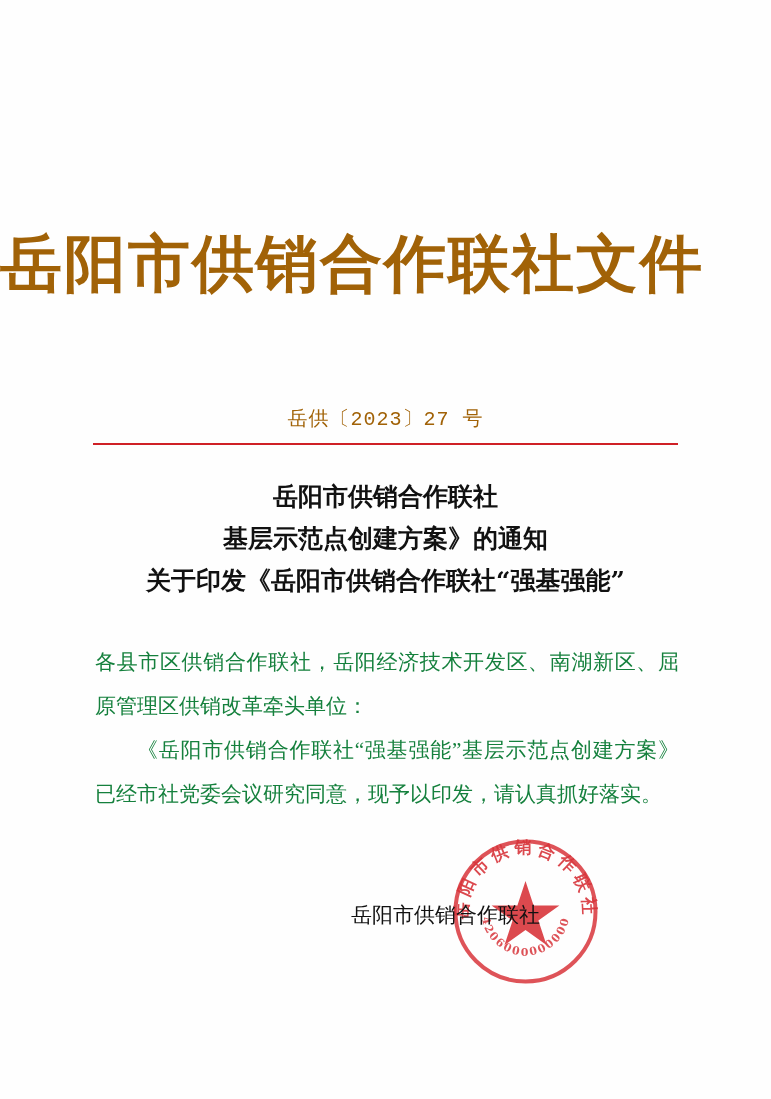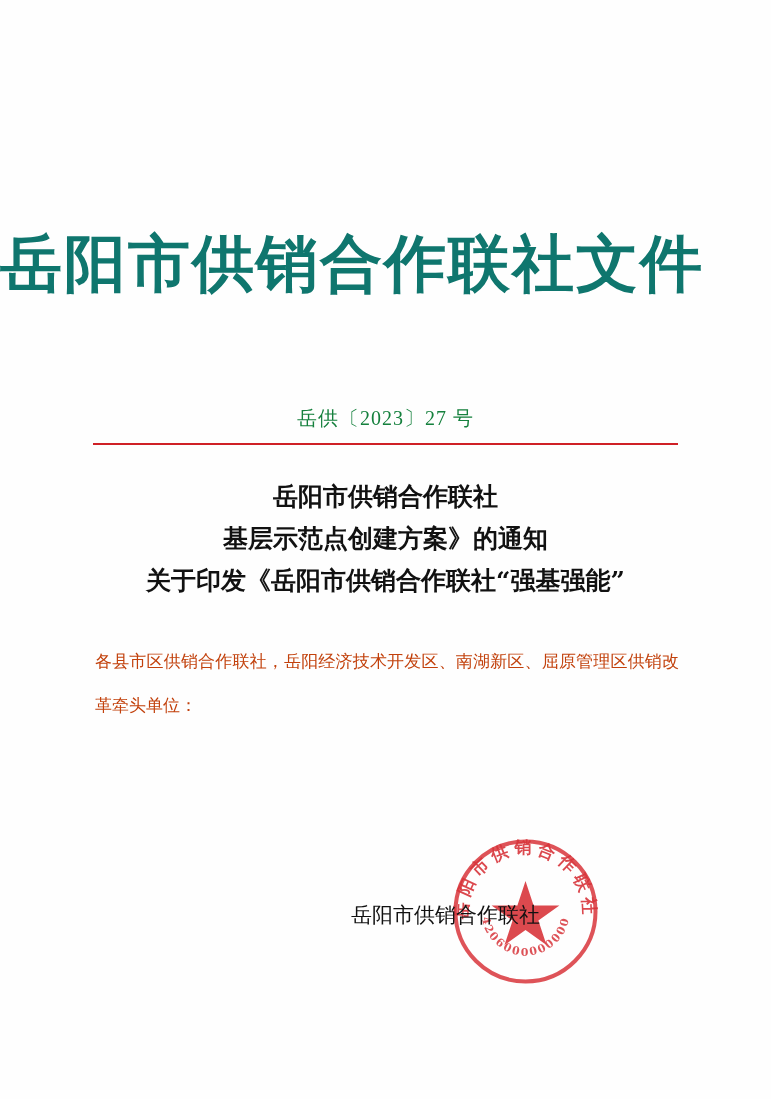--- a/index.html
+++ b/index.html
@@ -23,39 +23,39 @@
     height: 1099px;
     background: #fefefe;
   }
   
   .masthead {
     position: absolute;
     top: 228px;
     left: 0;
     width: 629px;
     text-align: right;
-    color: #0f766e;
+    color: #a16207;
     font-family: "DejaVu Serif", "Liberation Serif", serif;
     font-weight: bold;
     font-size: 62px;
     letter-spacing: 2px;
     line-height: 1.15;
     white-space: nowrap;
   }
   
   .doc-number {
     position: absolute;
     top: 405px;
     left: 0;
     width: 771px;
     text-align: center;
     font-size: 20px;
     letter-spacing: 1px;
-    color: #15803d;
-    font-family: Liberation Serif, serif;
+    color: #a16207;
+    font-family: Liberation Mono, monospace;
   }
   
   .red-rule {
     position: absolute;
     top: 443px;
     left: 93px;
     width: 585px;
     height: 2px;
     background: #cf2026;
   }
@@ -75,23 +75,23 @@
   .title-block .line {
     display: block;
     white-space: nowrap;
   }
   
   .body-text {
     position: absolute;
     top: 640px;
     left: 95px;
     width: 584px;
-    font-size: 17px;
+    font-size: 21px;
     line-height: 44px;
-    color: #c2410c;
+    color: #15803d;
     font-family: "Liberation Serif", "DejaVu Serif", serif;
     text-align: justify;
   }
   .body-text p {
     margin: 0;
   }
   .body-text p.indent {
     text-indent: 42px;
   }
   
@@ -140,20 +140,21 @@
   <div class="red-rule"></div>
 
   <div class="title-block">
     <span class="line">岳阳市供销合作联社</span>
     <span class="line">基层示范点创建方案》的通知</span>
     <span class="line">关于印发《岳阳市供销合作联社“强基强能”</span>
   </div>
 
   <div class="body-text">
     <p>各县市区供销合作联社，岳阳经济技术开发区、南湖新区、屈原管理区供销改革牵头单位：</p>
+    <p class="indent">《岳阳市供销合作联社“强基强能”基层示范点创建方案》已经市社党委会议研究同意，现予以印发，请认真抓好落实。</p>
   </div>
 
   <div class="seal">
     <svg width="157" height="157" viewBox="0 0 157 157" xmlns="http://www.w3.org/2000/svg">
       <defs>
         <path id="ringpath" d="M 78.5,78.5 m -58,0 a 58,58 0 1,1 116,0" fill="none"></path>
         <path id="bottompath" d="M 78.5,78.5 m -44,0 a 44,44 0 1,0 88,0" fill="none"></path>
       </defs>
       <circle cx="78.5" cy="78.5" r="70" fill="none" stroke="#d8353b" stroke-width="4" opacity="0.85"></circle>
 

